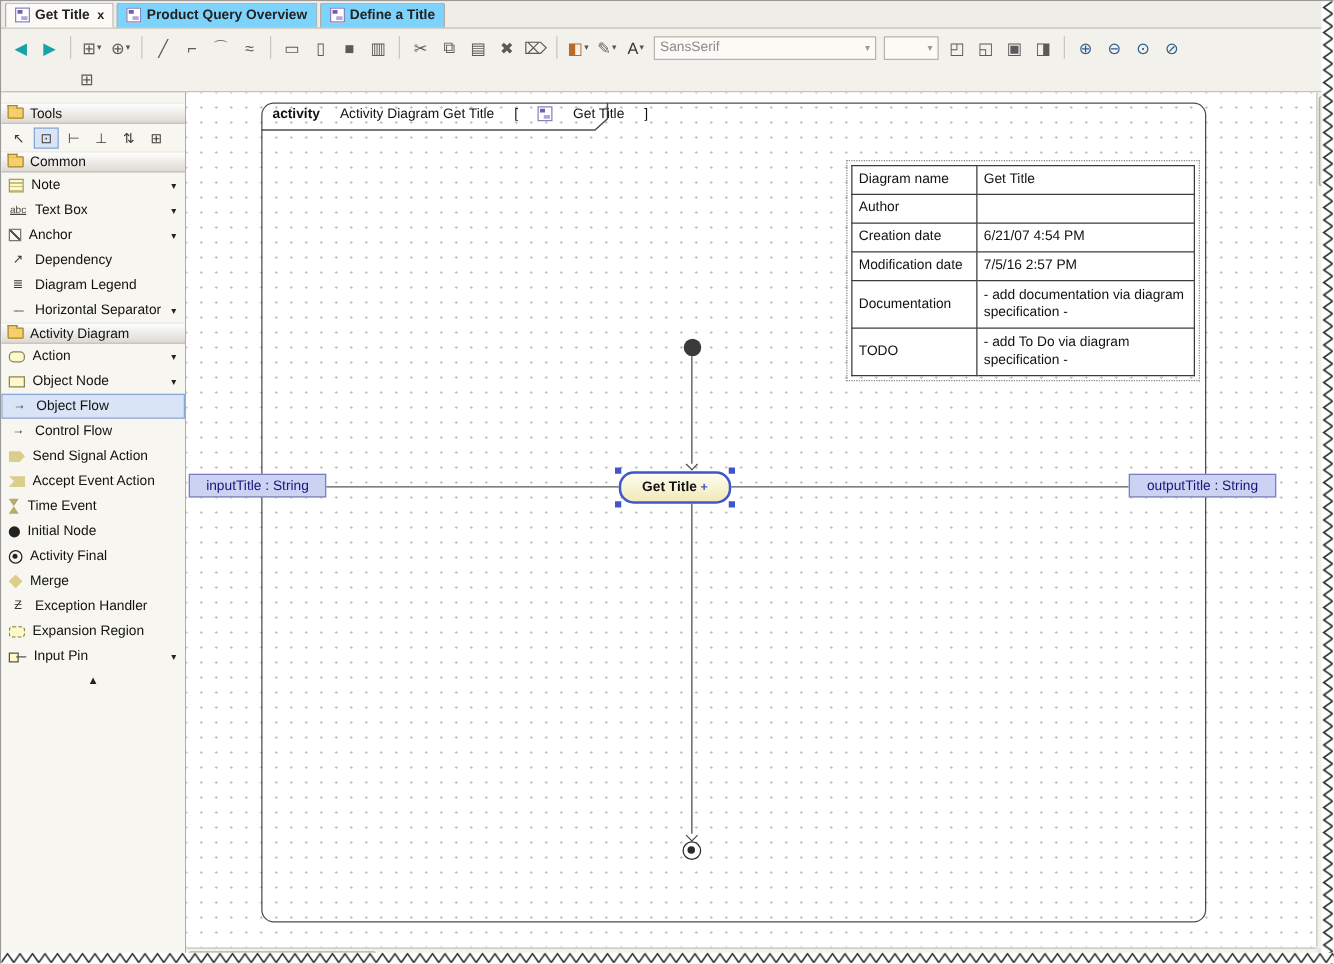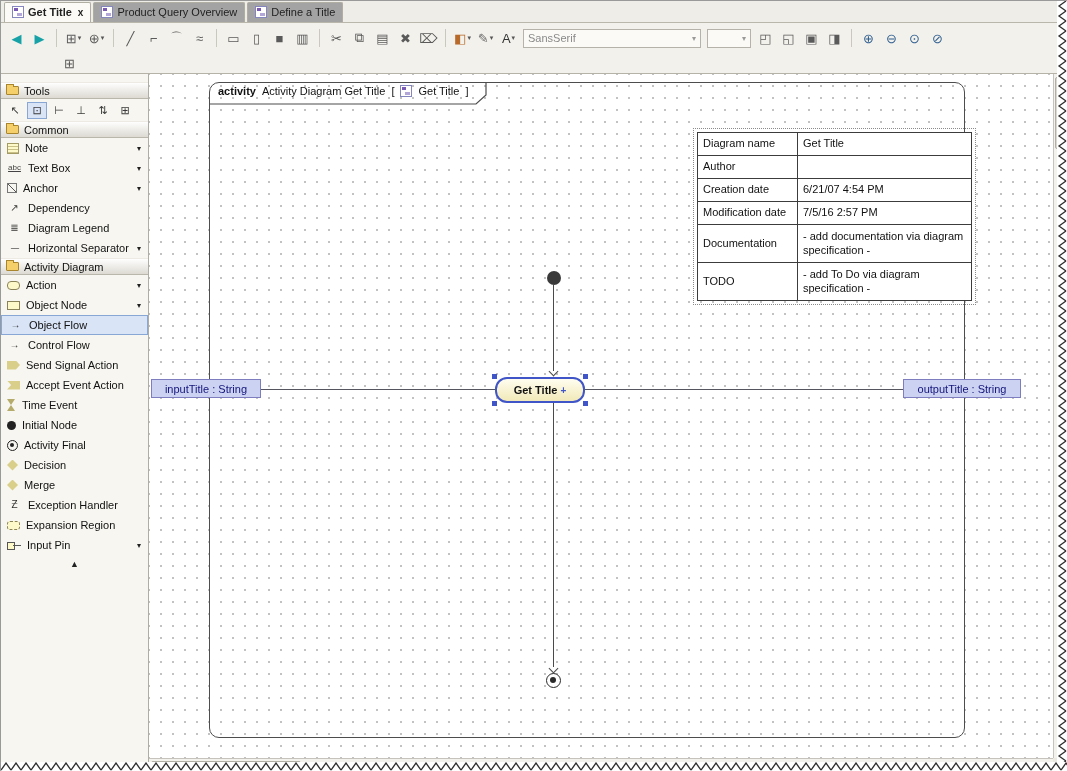--- a/index.html
+++ b/index.html
@@ -5,22 +5,22 @@
   * { box-sizing:border-box; }
   html,body { margin:0; padding:0; }
   body {
     width:1067px; height:771px; overflow:hidden; position:relative;
     font-family:"Liberation Sans", sans-serif; font-size:11px; color:#111; background:#fff;
   }
   .app { position:absolute; inset:0; background:#f2f1ec; border-left:1px solid #999; border-top:1px solid #999; }
 
   
   .tabbar { height:22px; background:#efede7; border-bottom:1px solid #b9b6ac; display:flex; align-items:flex-end; padding-left:3px; gap:2px; }
-  .tab { display:flex; align-items:center; gap:4px; height:20px; padding:2px 7px 3px; background:#a3a3a3;
-         border:1px solid #b0ada3; border-bottom:none; border-radius:2px 2px 0 0; color:#222; }
+  .tab { display:flex; align-items:center; gap:4px; height:20px; padding:2px 7px 3px; background:#7dd3fc;
+         border:1px solid #b0ada3; border-bottom:none; border-radius:2px 2px 0 0; color:#222;font-weight:bold; }
   .tab.active { background:#fbfaf6; font-weight:bold; }
   .tabclose { font-weight:bold; font-size:10px; margin-left:2px; color:#222; }
   .dicon { width:12px; height:12px; border:1px solid #8585c0; background:#fff; position:relative; flex:none; }
   .dicon::before { content:""; position:absolute; left:1px; top:1px; width:4px; height:3px; background:#7a5ab5; }
   .dicon::after  { content:""; position:absolute; right:1px; bottom:1px; width:5px; height:3px; background:#b3a6d9; }
 
   
   .toolbar { height:30px; display:flex; align-items:center; padding:0 5px; gap:2px; background:#f2f1ec; }
   .toolbar2 { height:21px; display:flex; align-items:center; background:#f2f1ec; border-bottom:1px solid #b5b2a8; padding-left:58px; }
   .tbtn { min-width:21px; height:21px; display:inline-flex; align-items:center; justify-content:center;
@@ -75,23 +75,23 @@
   .mi-input-pin { width:14px; height:8px; position:relative; }
   .mi-input-pin::before { content:""; position:absolute; left:0; top:1px; width:6px; height:6px; border:1px solid #555; background:#fdf9c9; }
   .mi-input-pin::after { content:""; position:absolute; left:6px; top:4px; width:8px; height:1px; background:#555; }
 
   
   .canvas-wrap { flex:1; position:relative; background:#fff; }
   .canvas { position:absolute; left:0; top:0; right:14px; bottom:14px; overflow:hidden; background:#fff;
             background-image:radial-gradient(circle, #c2c2c2 0.8px, transparent 1.1px); background-size:12px 12px; background-position:6px 6px; }
   .frame { position:absolute; left:60px; top:8px; width:756px; height:656px; border:1px solid #4d4d4d; border-radius:10px; }
   .frame-head-svg { position:absolute; left:60px; top:8px; }
-  .frame-title { position:absolute; left:69px; top:11px; display:flex; gap:6px; white-space:nowrap; }
-
-  .itable { position:absolute; left:548px; top:58px; border-collapse:collapse; outline:1px dotted #8a8a8a; outline-offset:3px; background:#fff; }
+  .frame-title { position:absolute; left:69px; top:11px; display:flex; gap:16px; white-space:nowrap; }
+
+  .itable { position:absolute; left:532px; top:58px; border-collapse:collapse; outline:1px dotted #8a8a8a; outline-offset:3px; background:#fff; }
   .itable td { border:1px solid #3c3c3c; background:#fff; padding:1px 5px; vertical-align:middle; line-height:1.25; }
   .itable td.k { width:100px; }
   .itable td.v { width:174px; }
   .itable tr td { height:23px; }
   .itable tr.tall td { height:38px; }
 
   .initial-node { position:absolute; left:398px; top:197px; width:14px; height:14px; background:#3a3a3a; border-radius:50%; }
   .vline { position:absolute; width:0; border-left:1.5px solid #4a4a4a; }
   #flow1 { left:404px; top:211px; height:86px; }
   #flow2 { left:404px; top:329px; height:264px; }
@@ -338,24 +338,20 @@
           <span class="mi mi-time-event"></span>
           <span class="lab">Time Event</span>
         </div>
         <div class="srow">
           <span class="mi mi-initial-node"></span>
           <span class="lab">Initial Node</span>
         </div>
         <div class="srow">
           <span class="mi mi-activity-final"></span>
           <span class="lab">Activity Final</span>
-        </div>
-        <div class="srow">
-          <span class="mi mi-decision"></span>
-          <span class="lab">Decision</span>
         </div>
         <div class="srow">
           <span class="mi mi-merge"></span>
           <span class="lab">Merge</span>
         </div>
         <div class="srow">
           <span class="mi mi-exception-handler">Ƶ</span>
           <span class="lab">Exception Handler</span>
         </div>
         <div class="srow">

